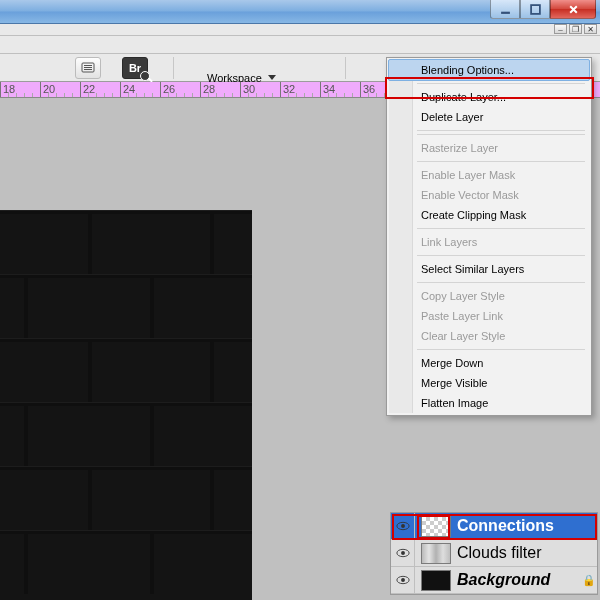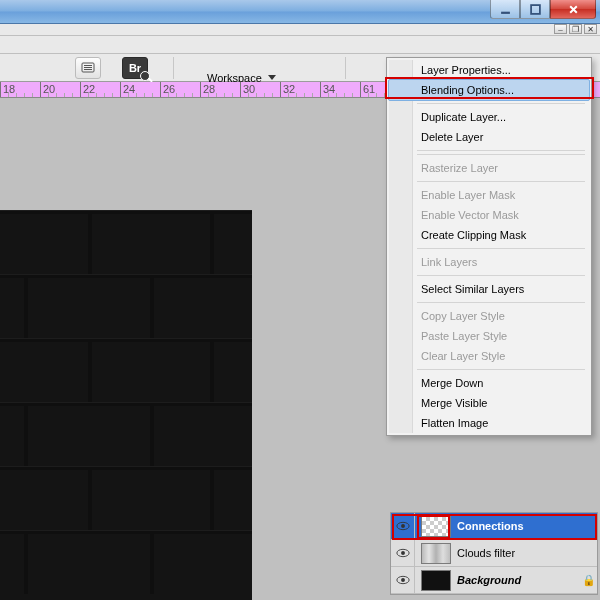--- a/index.html
+++ b/index.html
@@ -66,21 +66,21 @@
 .layer { display:flex; align-items:center; height:27px; border-bottom:1px solid #bfbfbf; position:relative;}
 .eye { width:24px; height:100%; display:flex; align-items:center; justify-content:center; border-right:1px solid #bfbfbf;}
 .eye svg{width:14px;height:10px;}
 .thumb { width:30px; height:21px; margin:0 6px; border:1px solid #7a7a7a; background:#fff; position:relative;}
 .thumb.checker { background-image:
   linear-gradient(45deg,#ccc 25%,transparent 25%,transparent 75%,#ccc 75%),
   linear-gradient(45deg,#ccc 25%,transparent 25%,transparent 75%,#ccc 75%);
   background-size:8px 8px; background-position:0 0,4px 4px; }
 .thumb.clouds { background:linear-gradient(90deg,#c1c1c1,#efefef,#b7b7b7,#e8e8e8,#c5c5c5); filter:contrast(.9);}
 .thumb.dark { background:#111;}
-.lname { flex:1; font-size:11px; }
+.lname { flex:1; font-size:16px; }
 .lname.bold { font-weight:bold; font-style:italic;}
 .layer.selected { background:#2f6fd0; color:#fff;}
 .layer.selected .lname { color:#fff; font-weight:bold;}
 .lock { width:16px; text-align:center; color:#555;}
 .redbox-layer { position:absolute; left:392px; top:514px; width:205px; height:26px; border:2px solid #d40000; pointer-events:none; z-index:60;}
 .redbox-thumb { position:absolute; border:2px solid #d40000; pointer-events:none; z-index:61;}
 </style>
 </head>
 <body>
 
@@ -192,21 +192,21 @@
       <div class="minor" style="left: 304px;"></div>
       <div class="minor" style="left: 312px;"></div>
       <div class="tick" style="left: 320px; text-align: center;">
         <span>34</span>
       </div>
       <div class="minor" style="left: 328px;"></div>
       <div class="minor" style="left: 336px;"></div>
       <div class="minor" style="left: 344px;"></div>
       <div class="minor" style="left: 352px;"></div>
       <div class="tick" style="left: 360px;">
-        <span>61</span>
+        <span>36</span>
       </div>
       <div class="minor" style="left: 368px;"></div>
       <div class="minor" style="left: 376px;"></div>
       <div class="minor" style="left: 384px;"></div>
       <div class="minor" style="left: 392px;"></div>
     </div>
 </div>
 
 <div class="stage">
   <div class="canvas">
@@ -238,39 +238,38 @@
     <div class="brick-row even" style="top:320px">
         <div class="mortar-h"></div>
         <div class="v v1"></div>
         <div class="v v2"></div>
       </div>
   </div>
 </div>
 
 <div class="ctx" id="ctx">
   <div class="strip"></div>
-<div class="ctx-item">Layer Properties...</div>
     <div class="ctx-item hover">Blending Options...</div>
     <div class="ctx-sep"></div>
     <div class="ctx-item">Duplicate Layer...</div>
     <div class="ctx-item">Delete Layer</div>
     <div class="ctx-sep"></div>
     <div class="ctx-sep"></div>
     <div class="ctx-item disabled">Rasterize Layer</div>
     <div class="ctx-sep"></div>
     <div class="ctx-item disabled">Enable Layer Mask</div>
     <div class="ctx-item disabled">Enable Vector Mask</div>
     <div class="ctx-item">Create Clipping Mask</div>
     <div class="ctx-sep"></div>
     <div class="ctx-item disabled">Link Layers</div>
     <div class="ctx-sep"></div>
     <div class="ctx-item">Select Similar Layers</div>
     <div class="ctx-sep"></div>
     <div class="ctx-item disabled">Copy Layer Style</div>
-    <div class="ctx-item disabled">Paste Layer Style</div>
+    <div class="ctx-item disabled">Paste Layer Link</div>
     <div class="ctx-item disabled">Clear Layer Style</div>
     <div class="ctx-sep"></div>
     <div class="ctx-item">Merge Down</div>
     <div class="ctx-item">Merge Visible</div>
     <div class="ctx-item">Flatten Image</div>
   </div>
 <div class="redbox-menu"></div>
 
 <div class="layers" id="layers">
     <div class="layer selected">

